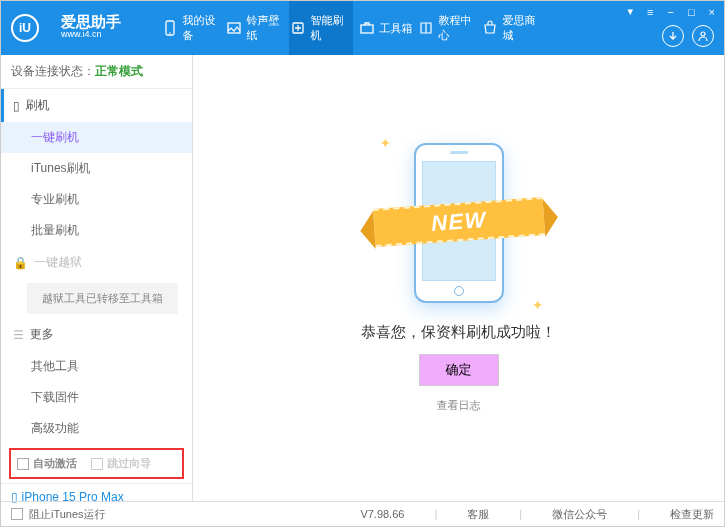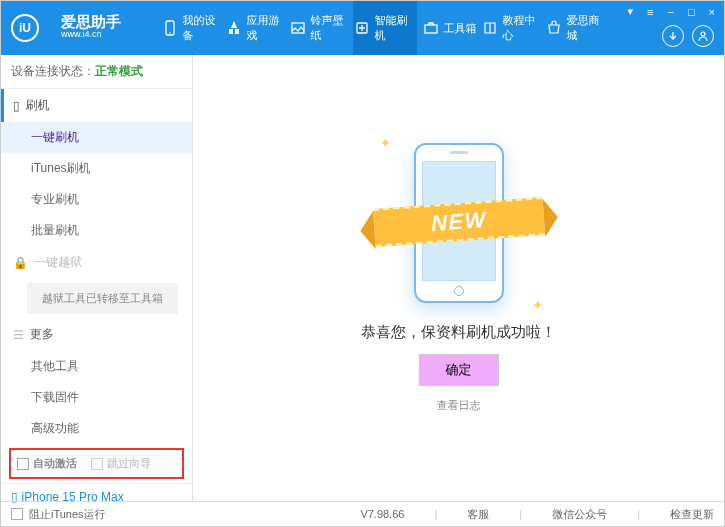--- a/index.html
+++ b/index.html
@@ -20,21 +20,21 @@
 .round-btns { position: absolute; right: 10px; bottom: 8px; display: flex; gap: 8px; }
 .round-btn { width: 22px; height: 22px; border: 1.5px solid #fff; border-radius: 50%; display: flex; align-items: center; justify-content: center; color: #fff; cursor: pointer; }
 
 .body { flex: 1; display: flex; min-height: 0; }
 .sidebar { width: 192px; border-right: 1px solid #e0e0e0; display: flex; flex-direction: column; font-size: 12px; }
 .status-bar { padding: 8px 10px; color: #666; border-bottom: 1px solid #eee; }
 .status-val { color: #38a13c; font-weight: bold; }
 .side-section { padding: 8px 12px; color: #555; display: flex; align-items: center; gap: 6px; }
 .side-section.header { border-left: 3px solid #1d8fe6; padding-left: 9px; font-weight: 500; }
 .side-item { padding: 7px 10px 7px 30px; color: #666; cursor: pointer; }
-.side-item.active { background: #e8f3fd; color: #4c1d95; }
+.side-item.active { background: #e8f3fd; color: #8b5cf6; }
 .side-item.disabled { color: #bbb; }
 .side-note { background: #f3f3f3; padding: 8px; margin: 4px 14px 4px 26px; color: #888; font-size: 11px; text-align: center; }
 .divider-icon { color: #bbb; }
 .red-box { border: 2px solid #e33; margin: 4px 8px; padding: 6px; font-weight: bold; }
 .chk-row { display: flex; align-items: center; gap: 4px; color: #888; font-size: 11px; }
 .chk { width: 12px; height: 12px; border: 1px solid #aaa; display: inline-block; }
 .device-info { padding: 6px 10px; border-top: 1px solid #eee; }
 .device-name { color: #1d8fe6; font-size: 12px; font-weight: 500; display: flex; align-items: center; gap: 4px; }
 
 .main { flex: 1; display: flex; flex-direction: column; align-items: center; justify-content: center; position: relative; }
@@ -75,28 +75,20 @@
           <svg width="16" height="16" viewBox="0 0 16 16">
             <rect x="4" y="1" width="8" height="14" rx="1.5" fill="none" stroke="#fff" stroke-width="1.3"></rect>
             <circle cx="8" cy="13" r="0.8" fill="#fff"></circle>
           </svg>
         </span>
       <span>我的设备</span>
     </div>
     <div class="nav-item">
       <span class="nav-icon">
           <svg width="16" height="16" viewBox="0 0 16 16">
-            <path d="M8 1 L11 8 L5 8 Z M3 9h4v5H3z M9 9h4v5H9z" fill="#fff"></path>
-          </svg>
-        </span>
-      <span>应用游戏</span>
-    </div>
-    <div class="nav-item">
-      <span class="nav-icon">
-          <svg width="16" height="16" viewBox="0 0 16 16">
             <rect x="2" y="3" width="12" height="10" fill="none" stroke="#fff" stroke-width="1.3"></rect>
             <path d="M2 11l3-3 3 3 3-4 3 4" fill="none" stroke="#fff" stroke-width="1.2"></path>
           </svg>
         </span>
       <span>铃声壁纸</span>
     </div>
     <div class="nav-item active">
       <span class="nav-icon">
           <svg width="16" height="16" viewBox="0 0 16 16">
             <rect x="3" y="3" width="10" height="10" rx="1" fill="none" stroke="#fff" stroke-width="1.3"></rect>

